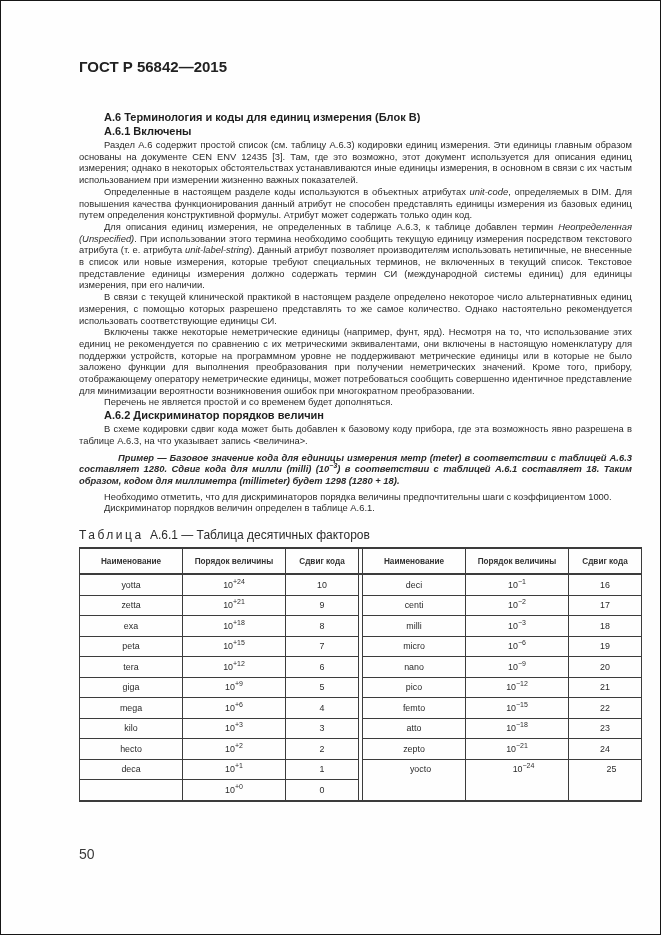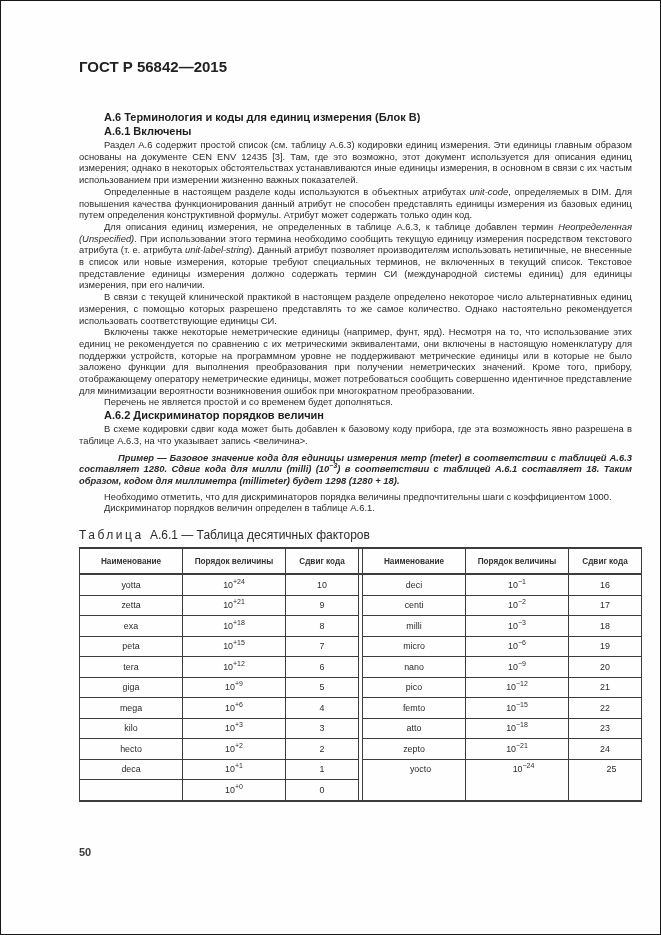--- a/index.html
+++ b/index.html
@@ -73,21 +73,21 @@
   td { font-size:8.9px; height:15.5px; color:#2b2b2b; }
   .c0 { width:96px; }
   .c1 { width:96px; }
   .c2 { width:66px; }
   .gap { width:3px; padding:0; }
   td.gap { border-top:none; border-bottom:none; background:#fefefe; }
   th.gap { border-bottom:2px solid #3c3c3c; }
   td.tall { vertical-align:top; padding-top:4px;padding-left:16px; }
   .page-number {
     position:absolute; left:78px; top:845px;
-    font-size:11px; color:#3a3a3a;font-weight:bold;
+    font-size:14px; color:#3a3a3a;
   }
 </style>
 </head>
 <body>
 
 <div class="page">
 
   <div class="doc-header">ГОСТ Р 56842—2015</div>
 
   <div class="content">

